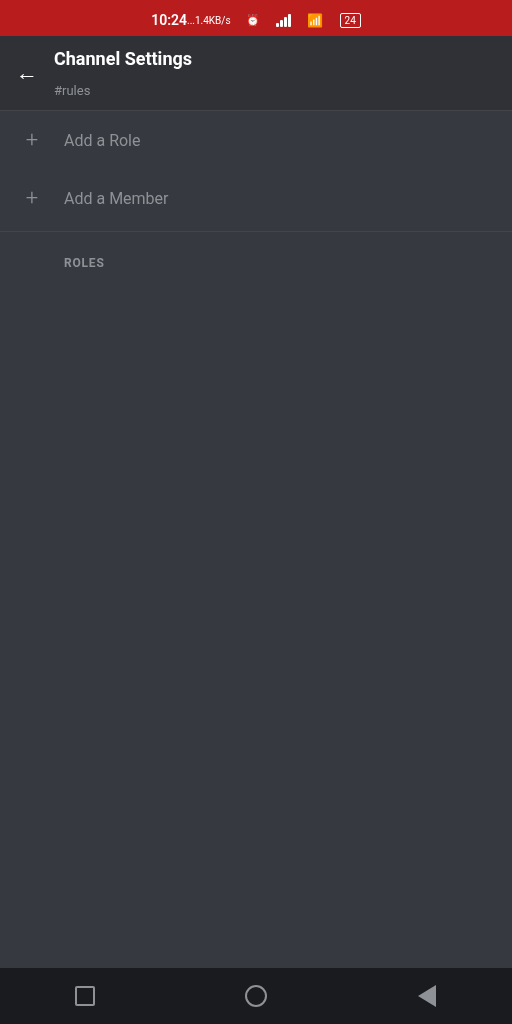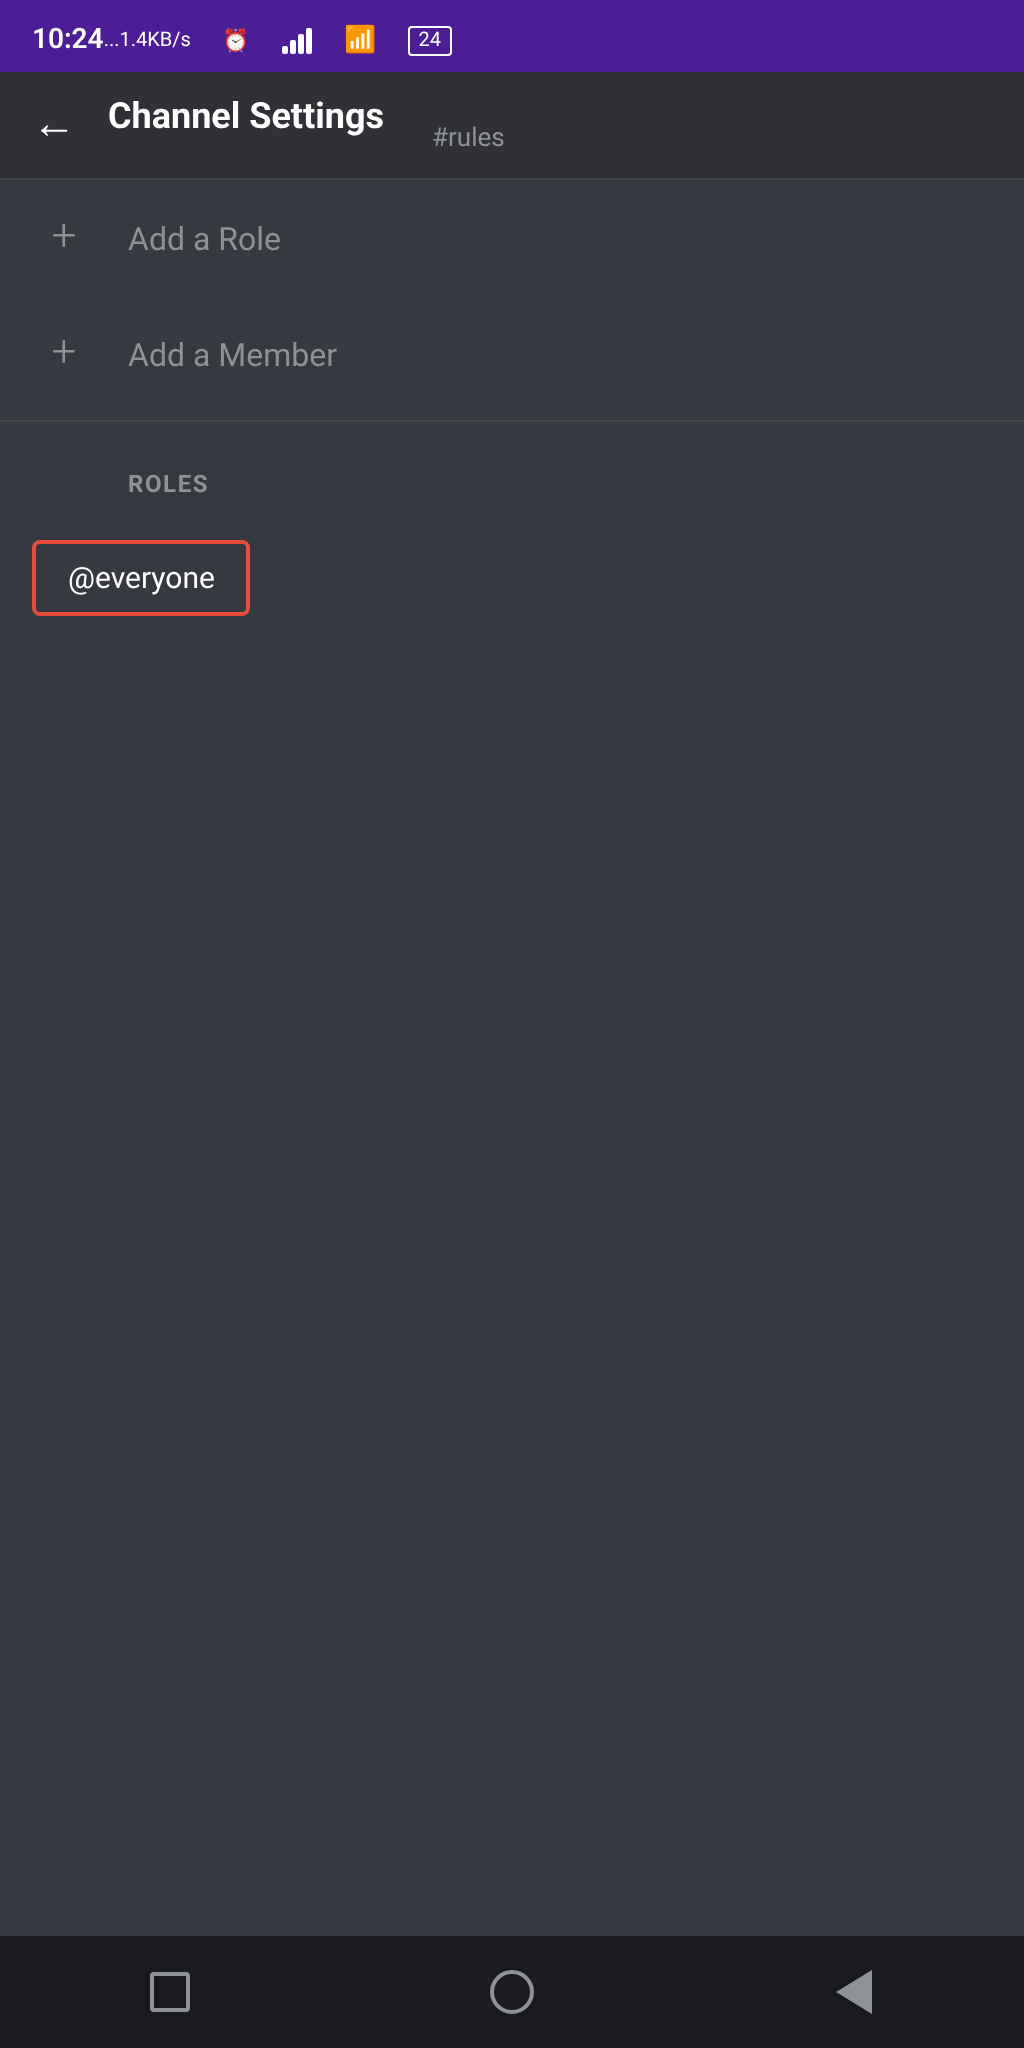--- a/index.html
+++ b/index.html
@@ -15,24 +15,24 @@
       background-color: #36393f;
       font-family: -apple-system, BlinkMacSystemFont, 'Segoe UI', Roboto, sans-serif;
       color: #ffffff;
       position: relative;
       overflow: hidden;
     }
 
     
     .status-bar {
       display: flex;
-      justify-content: flex-start;
+      justify-content: center;
       align-items: center;
       padding: 8px 16px 4px 16px;
-      background-color: #4c1d95;
+      background-color: #b91c1c;
       height: 36px;
     }
 
     .status-time {
       font-size: 14px;
       font-weight: 600;
       color: #ffffff;
     }
 
     .status-icons {
@@ -60,22 +60,21 @@
 
     .back-button {
       color: #ffffff;
       font-size: 22px;
       cursor: pointer;
       line-height: 1;
     }
 
     .header-text {
       display: flex;
-      flex-direction: row;
-      gap: 24px;
+      flex-direction: column;
     }
 
     .header-title {
       font-size: 18px;
       font-weight: 700;
       color: #ffffff;
     }
 
     .header-subtitle {
       font-size: 13px;
@@ -247,25 +246,20 @@
     <span class="plus-icon">+</span>
     <span class="action-label">Add a Member</span>
   </div>
 
   <div class="divider"></div>
 
   <div class="section-header">
     <span class="section-title">ROLES</span>
   </div>
 
-  <div class="roles-list">
-    <div class="role-item">
-      <span>@everyone</span>
-    </div>
-  </div>
 
 </div>
 
 <div class="bottom-nav">
   <div class="nav-btn">
     <div class="square-shape"></div>
   </div>
   <div class="nav-btn">
     <div class="circle-shape"></div>
   </div>

